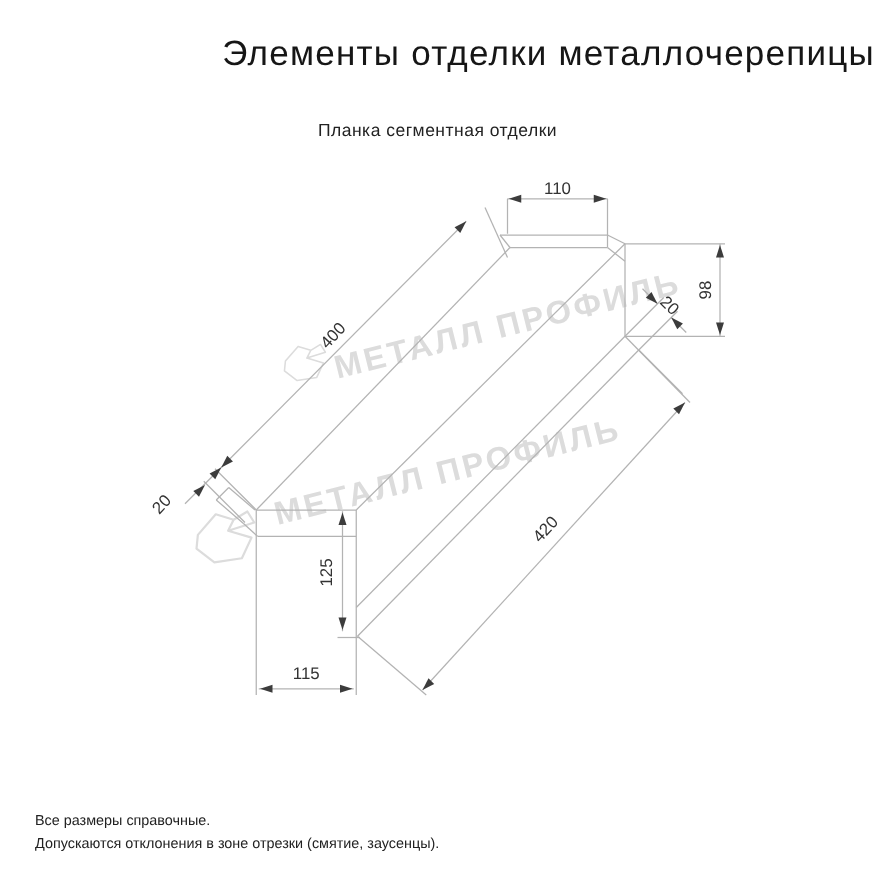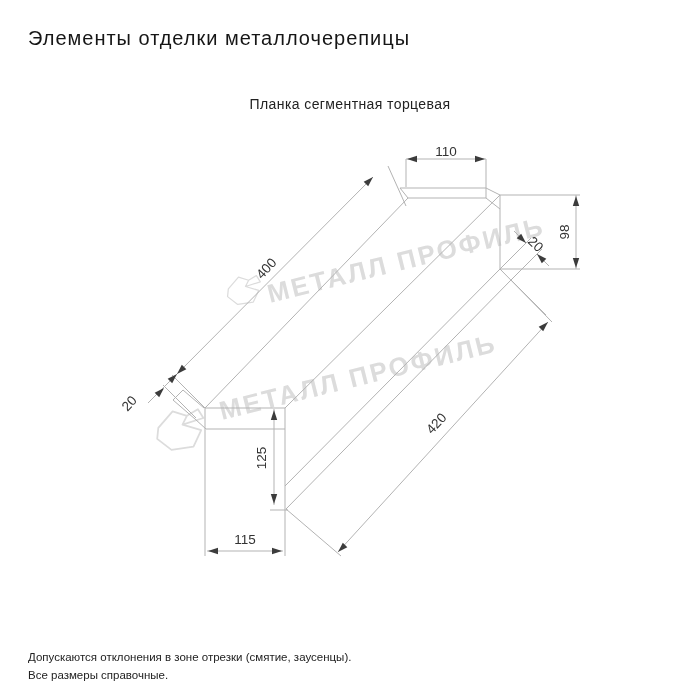--- a/index.html
+++ b/index.html
@@ -1,32 +1,32 @@
 <!DOCTYPE html>
 <html><head>
 <meta charset="utf-8">
 <style>
   html,body{margin:0;padding:0;background:#ffffff;}
   body{width:700px;height:700px;position:relative;overflow:hidden;
        font-family:"Liberation Sans", sans-serif;}
-  .title{position:absolute;top:27px;left:0;right:0;text-align:left;
-         font-size:20px;font-weight:500;letter-spacing:1px;color:#161616;margin-left:28px;}
+  .title{position:absolute;top:27px;left:0;right:0;text-align:right;
+         font-size:28px;font-weight:500;letter-spacing:1px;color:#161616;margin-left:28px;}
   .subtitle{position:absolute;top:94px;left:0;right:0;text-align:center;
             font-size:14px;font-weight:400;line-height:20px;color:#222;letter-spacing:.4px;}
   .notes{position:absolute;left:28px;top:648px;font-size:11.5px;line-height:18px;color:#222;}
   #drawing-svg{position:absolute;left:0;top:0;}
   .wm-text{font-weight:700;letter-spacing:2.5px;}
 </style>
 </head>
 <body>
 
 <div class="title">Элементы отделки металлочерепицы</div>
 
 <div class="subtitle">
-  <div>Планка сегментная торцевая</div>
+  <div>Планка сегментная отделки</div>
 </div>
 
 <svg id="drawing-svg" width="700" height="700" viewBox="0 0 700 700" xmlns="http://www.w3.org/2000/svg">
     <path d="M3,19 L16,4 L29,8 L25,16 L42,21 L35,36 L15,39 L2,29 Z M29,8 L39,2 L44,10 L25,16 Z" fill="none" stroke="#dcdcdc" stroke-width="1.6" transform="translate(226,274) scale(0.78)" stroke-linejoin="round"></path>
     <path d="M3,19 L16,4 L29,8 L25,16 L42,21 L35,36 L15,39 L2,29 Z M29,8 L39,2 L44,10 L25,16 Z" fill="none" stroke="#dcdcdc" stroke-width="1.6" transform="translate(155,407) scale(1.1)" stroke-linejoin="round"></path>
     <text transform="translate(270,303) rotate(-14)" fill="#dcdcdc" font-size="26" class="wm-text">МЕТАЛЛ ПРОФИЛЬ</text>
     <text transform="translate(222,420) rotate(-14)" fill="#dcdcdc" font-size="26" class="wm-text">МЕТАЛЛ ПРОФИЛЬ</text>
     <line x1="205" y1="408" x2="285" y2="408" stroke="#b3b3b3" stroke-width="1"></line>
     <line x1="206" y1="429" x2="285" y2="429" stroke="#b3b3b3" stroke-width="1"></line>
     <line x1="205" y1="408" x2="205" y2="556" stroke="#b3b3b3" stroke-width="1"></line>
@@ -88,15 +88,15 @@
     <text transform="translate(267,269) rotate(-47)" fill="#333333" font-size="13.5" text-anchor="middle" dominant-baseline="middle">400</text>
     <text transform="translate(130,404) rotate(-47)" fill="#333333" font-size="13.5" text-anchor="middle" dominant-baseline="middle">20</text>
     <text transform="translate(565,232) rotate(-90)" fill="#333333" font-size="13.5" text-anchor="middle" dominant-baseline="middle">98</text>
     <text transform="translate(535,245) rotate(44)" fill="#333333" font-size="13.5" text-anchor="middle" dominant-baseline="middle">20</text>
     <text transform="translate(437,424) rotate(-47)" fill="#333333" font-size="13.5" text-anchor="middle" dominant-baseline="middle">420</text>
     <text transform="translate(262,458) rotate(-90)" fill="#333333" font-size="13.5" text-anchor="middle" dominant-baseline="middle">125</text>
     <text transform="translate(245,540) rotate(0)" fill="#333333" font-size="13.5" text-anchor="middle" dominant-baseline="middle">115</text>
   </svg>
 
 <div class="notes">
+  <div>Все размеры справочные.</div>
   <div>Допускаются отклонения в зоне отрезки (смятие, заусенцы).</div>
-  <div>Все размеры справочные.</div>
 </div>
 
 </body></html>

